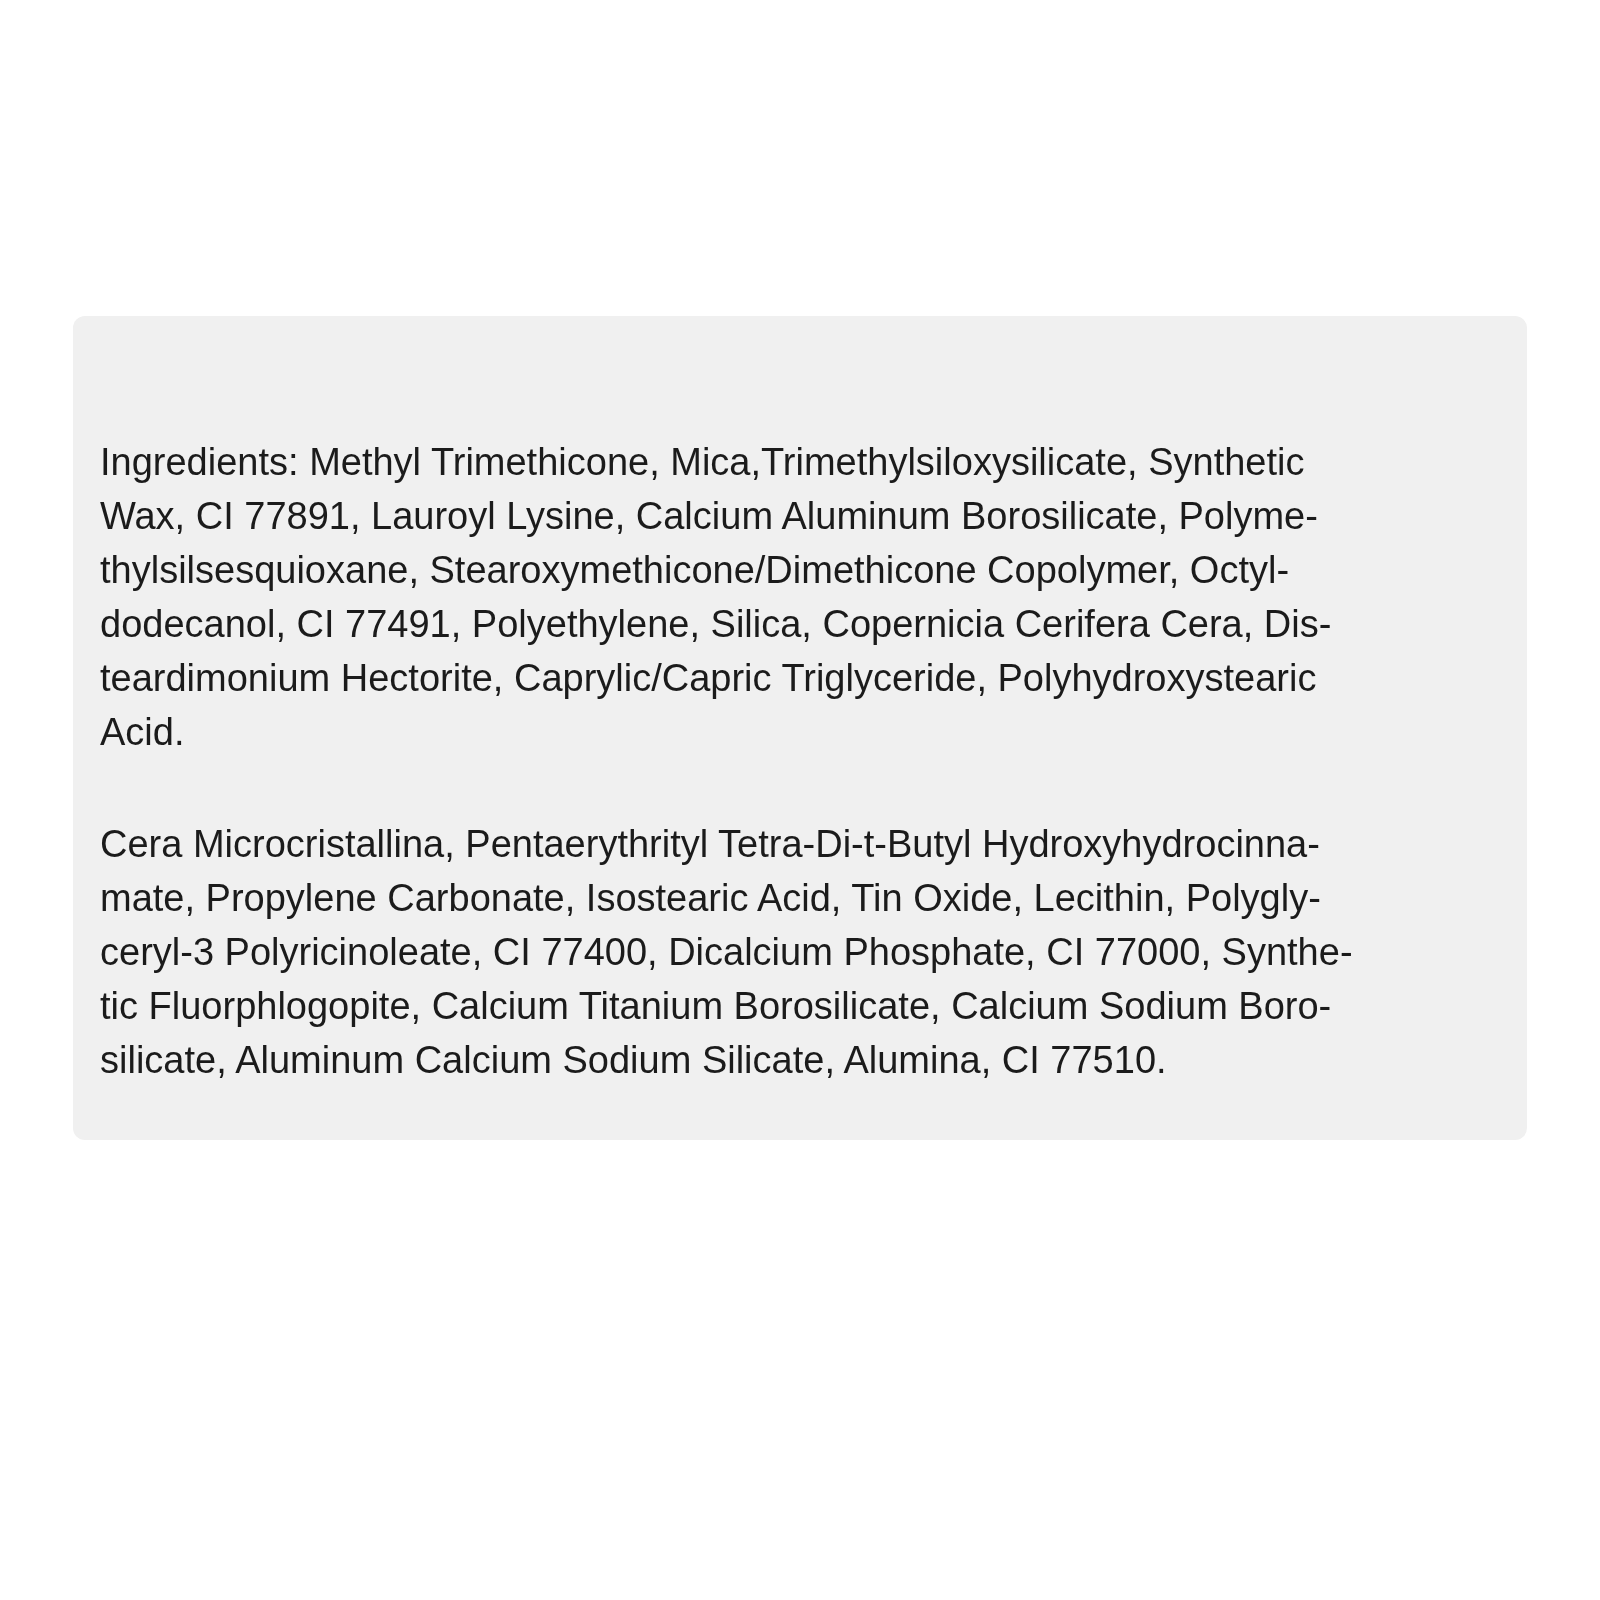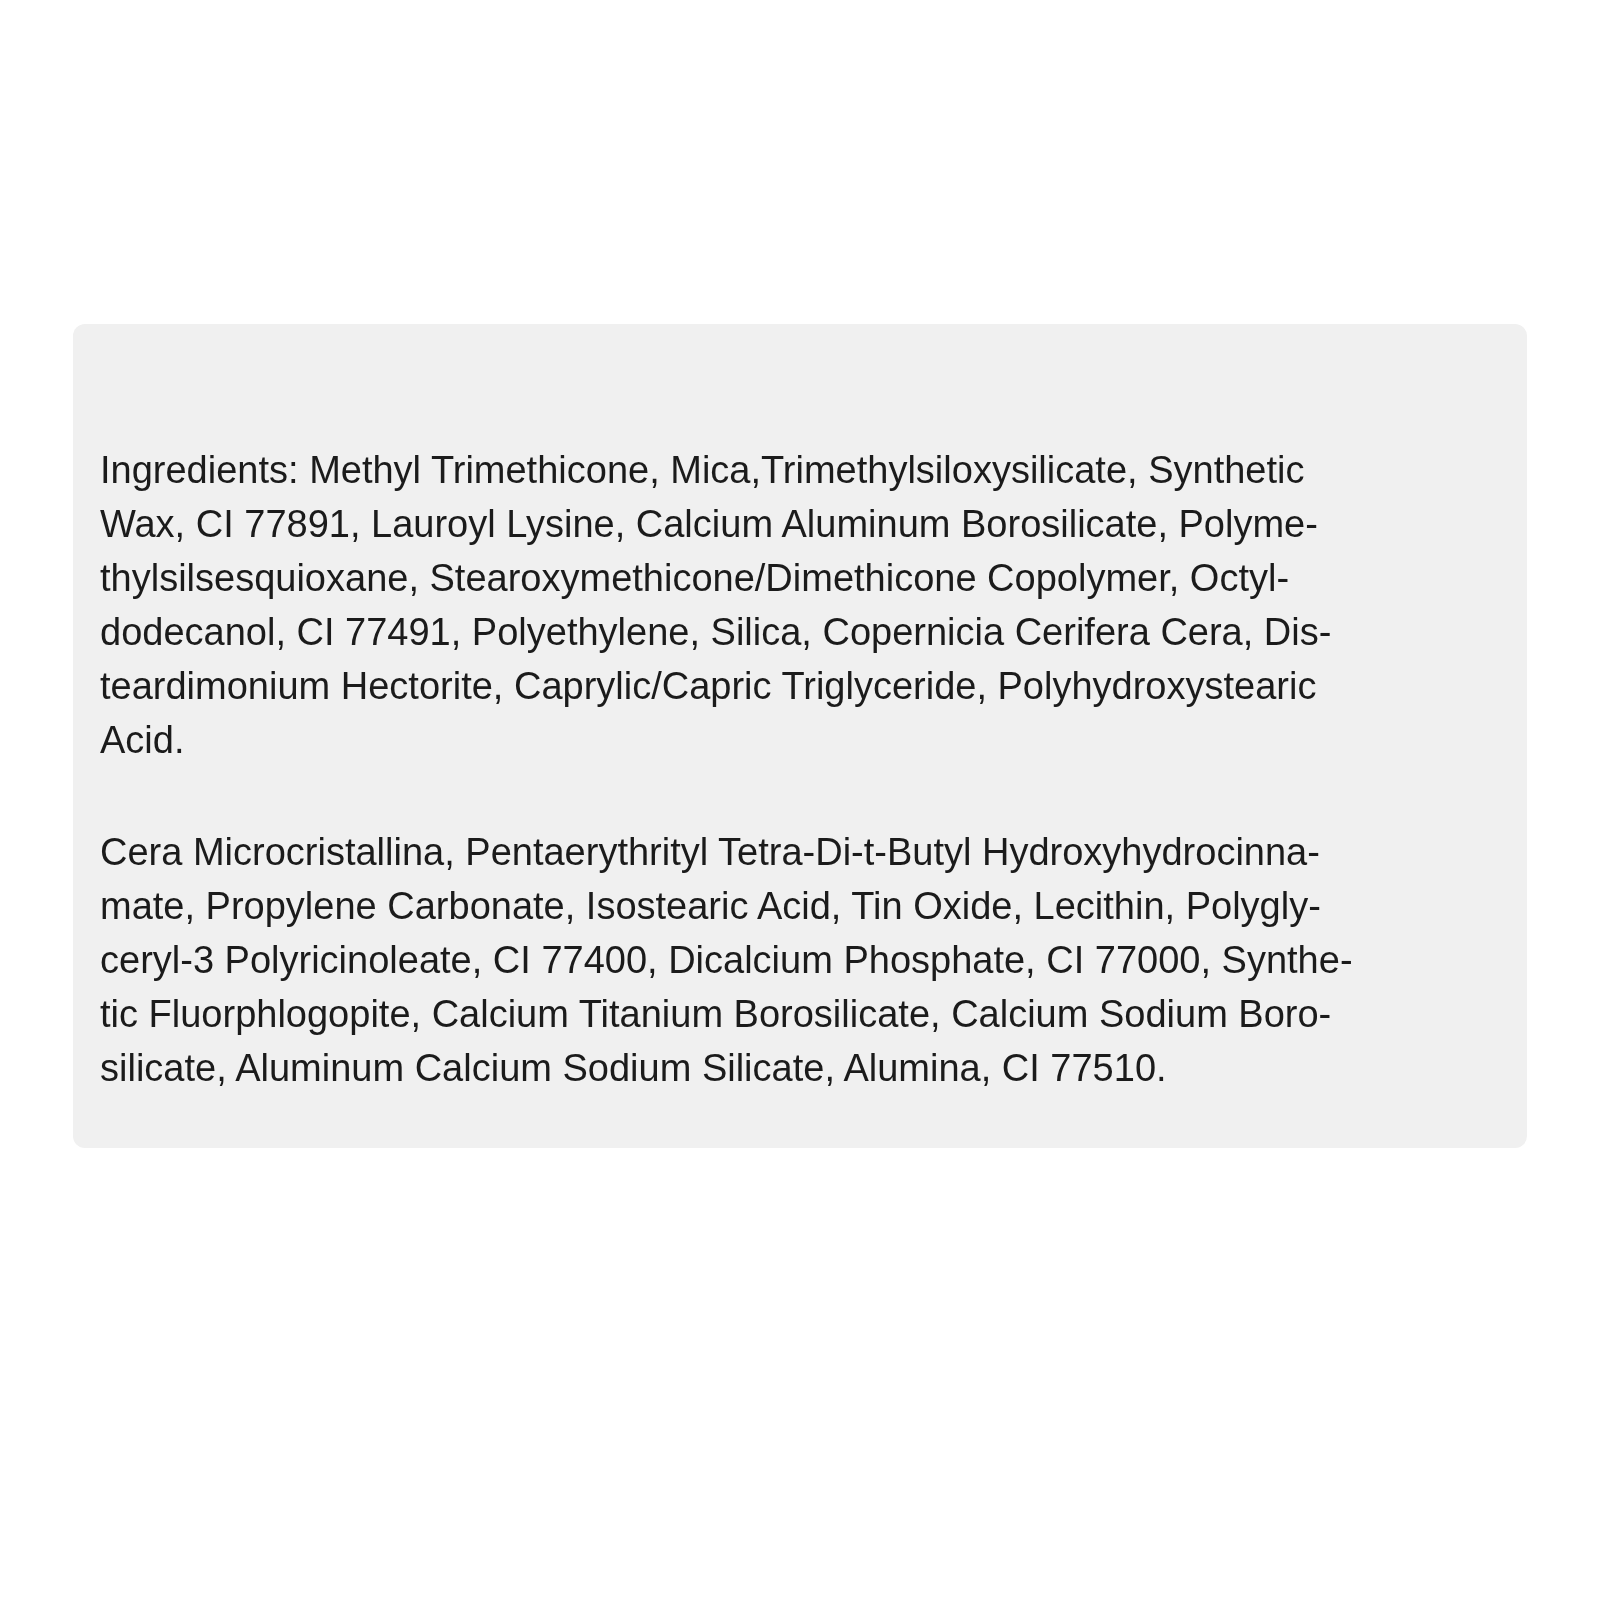--- a/index.html
+++ b/index.html
@@ -16,21 +16,21 @@
     width: 1600px;
     height: 1600px;
     background: var(--page-bg);
     position: relative;
     font-family: "Liberation Sans", "DejaVu Sans", sans-serif;
     overflow: hidden;
   }
   .ingredients-card {
     position: absolute;
     left: 73px;
-    top: 324px;
+    top: 316px;
     width: 1454px;
     height: 824px;
     background: var(--card-bg);
     border-radius: 12px;
     padding: 119px 27px 0 27px;
   }
   .ingredients-paragraph {
     white-space: pre-line;
     font-size: 38px;
     line-height: 54px;

